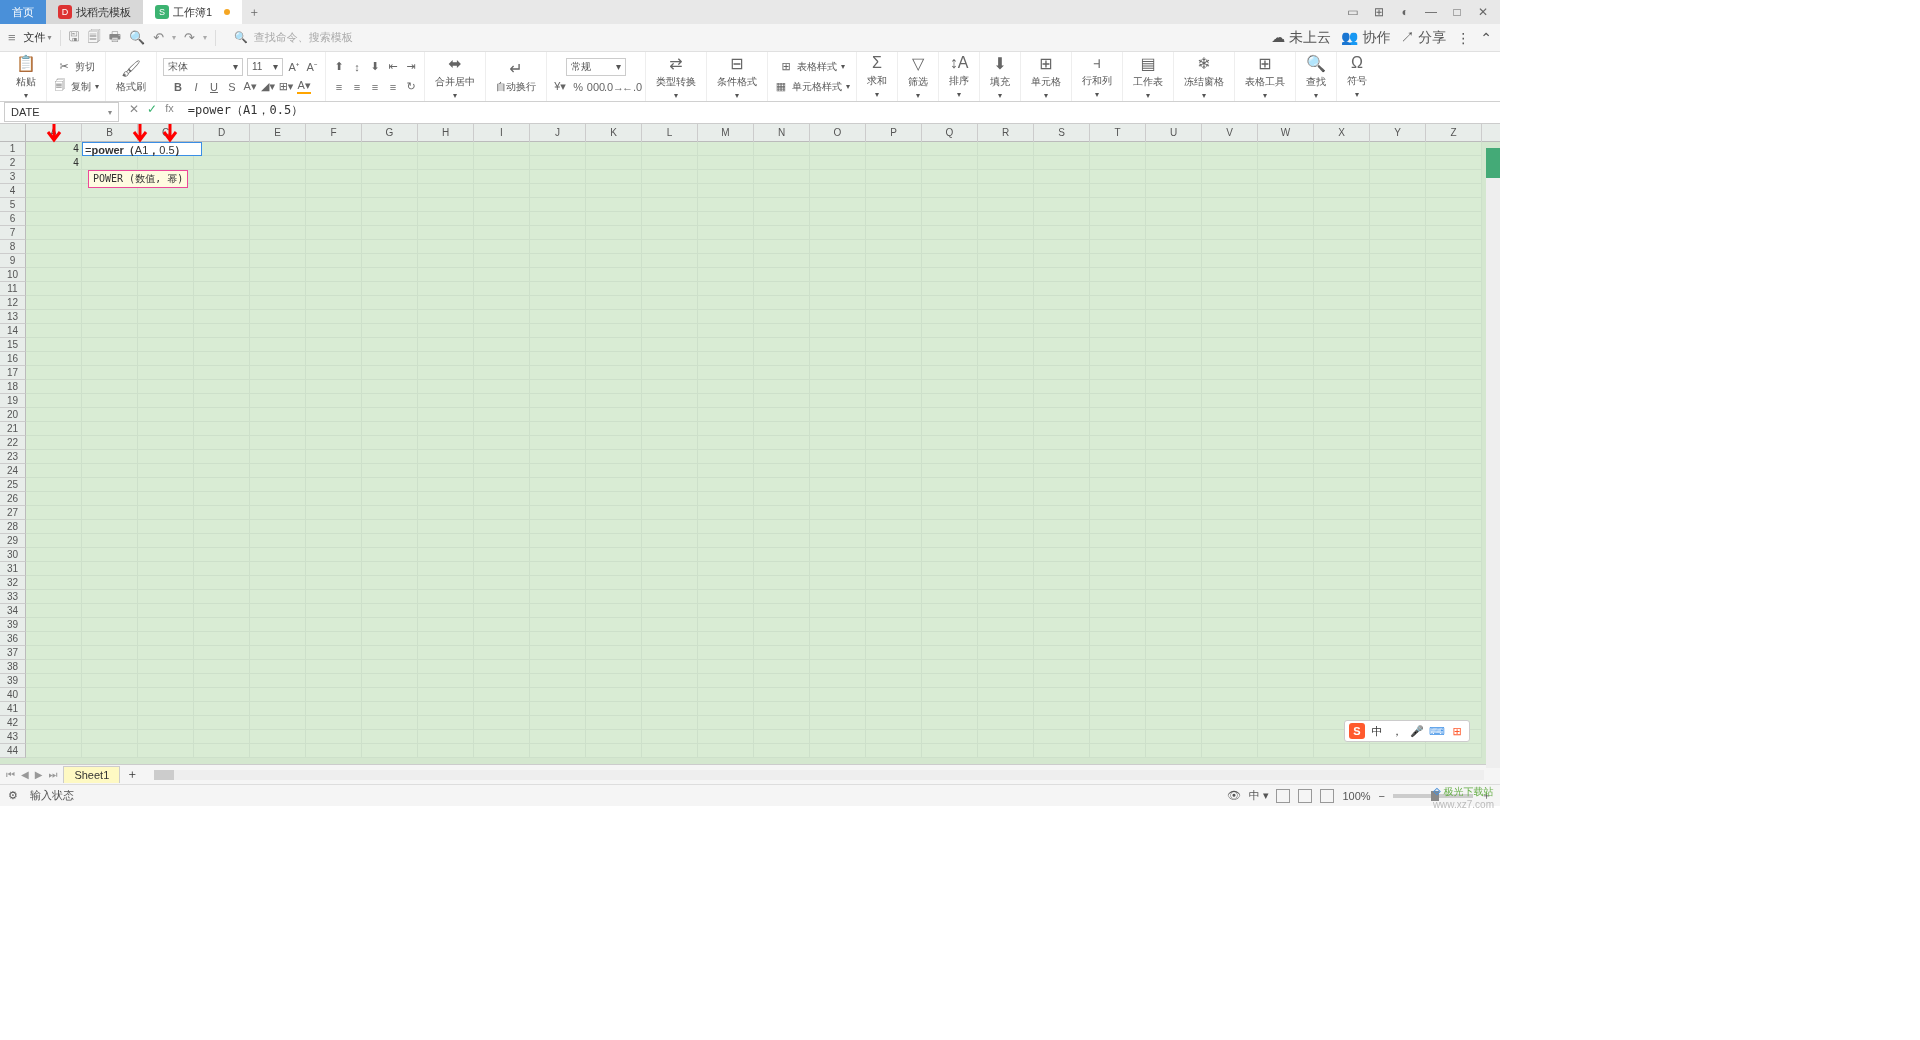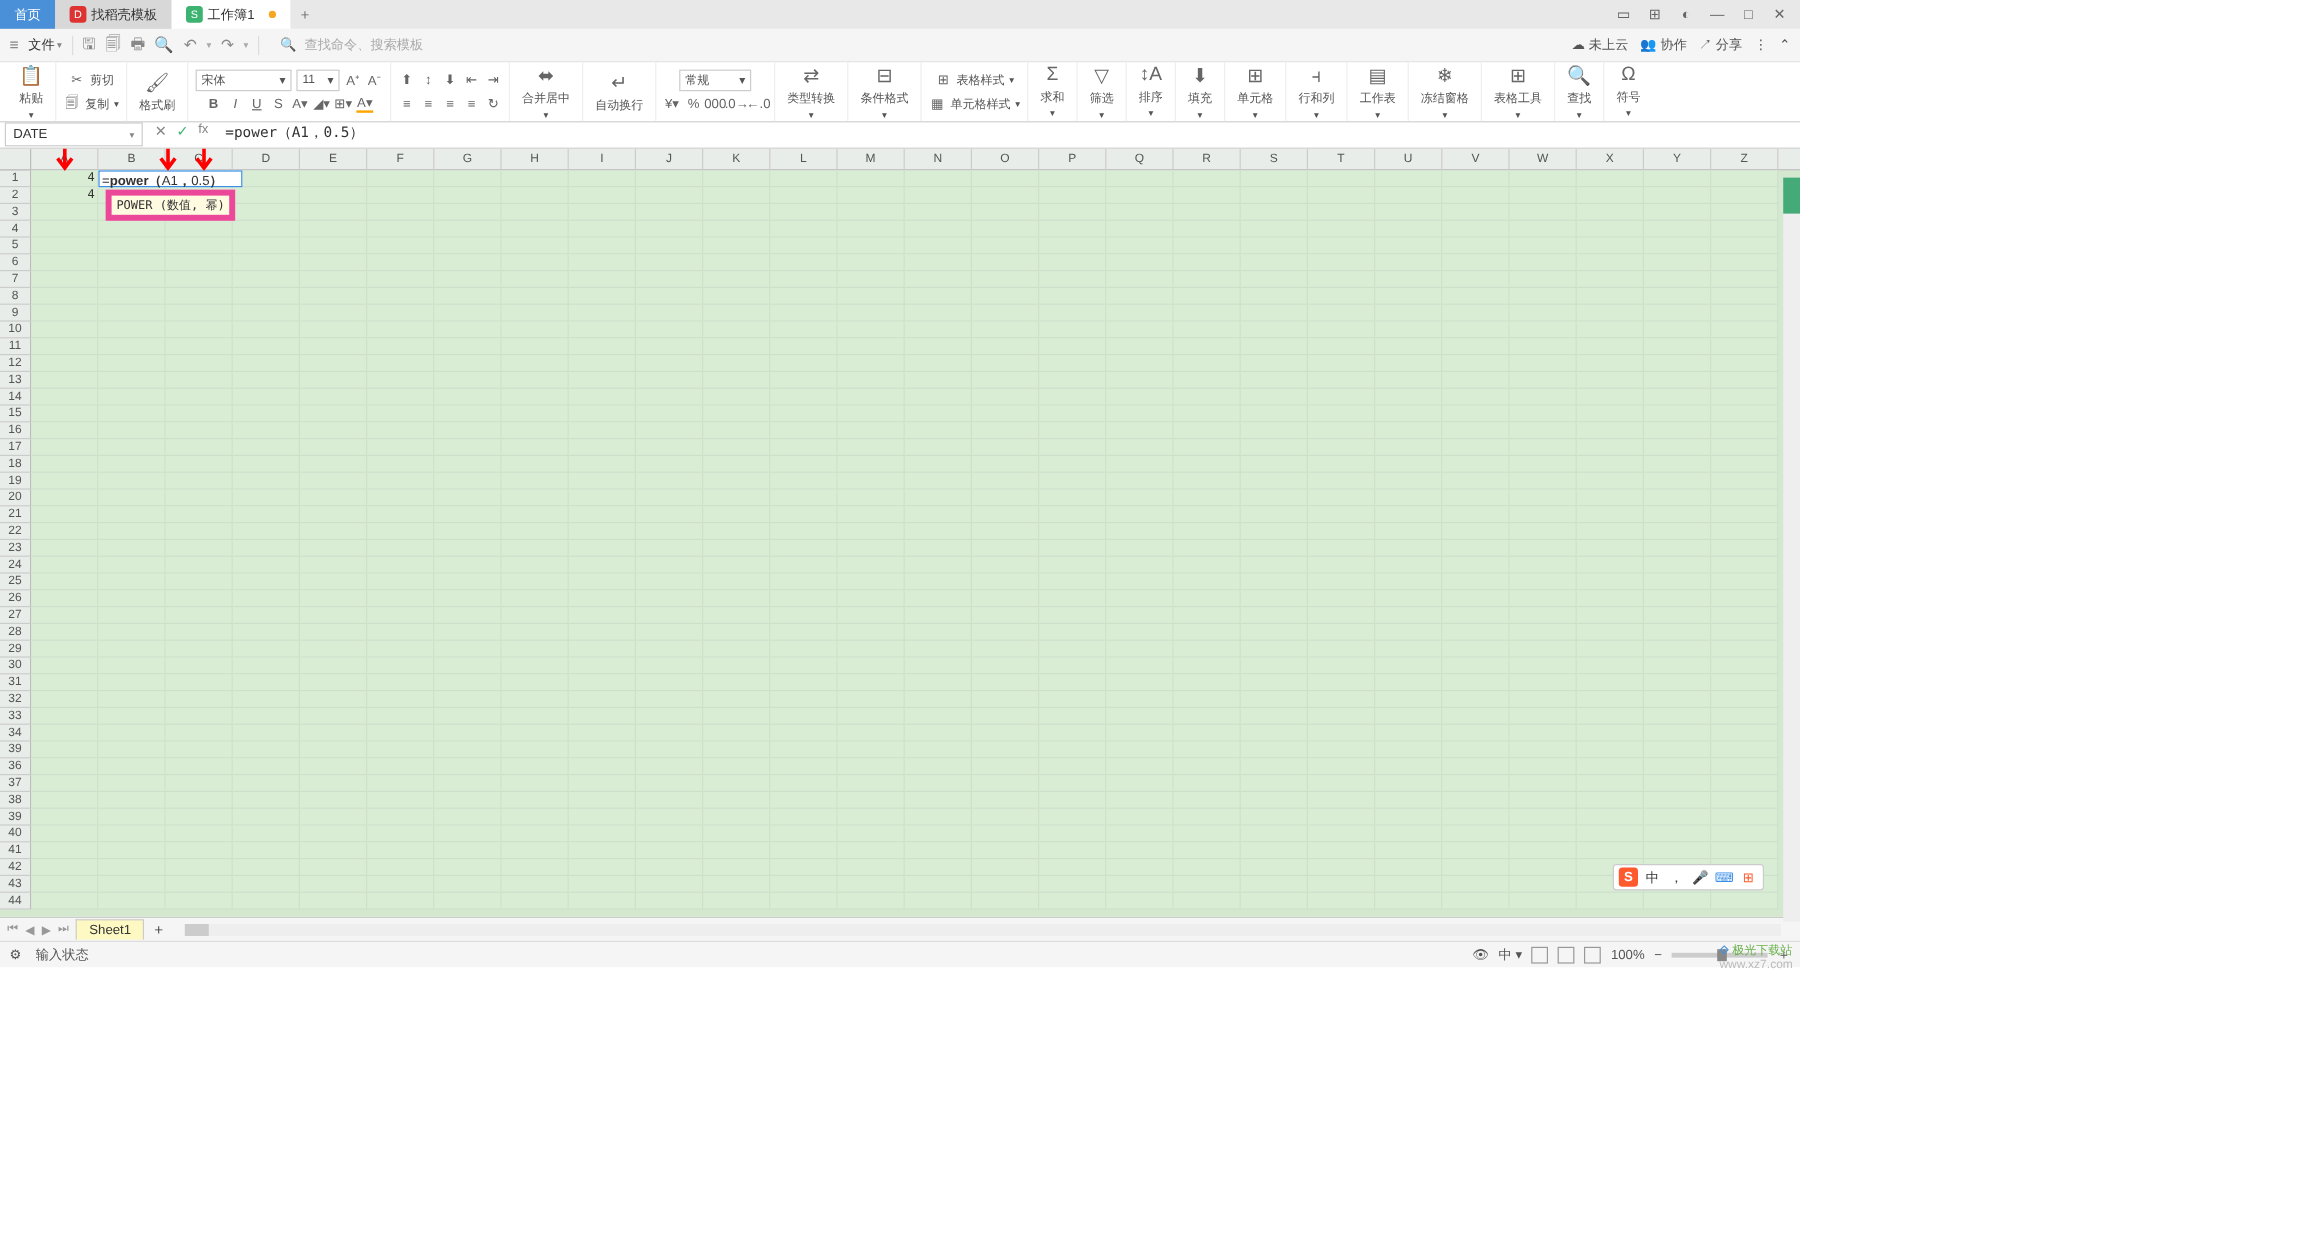--- a/index.html
+++ b/index.html
@@ -19,21 +19,21 @@
 
 .filebar { height: 28px; background: #f5f5f5; display: flex; align-items: center; padding: 0 8px; gap: 8px; border-bottom: 1px solid #e0e0e0; }
 .filebar .sep { width: 1px; height: 16px; background: #ddd; }
 .fb-item { font-size: 11px; color: #333; display: flex; align-items: center; gap: 2px; }
 .fb-item.arrow::after { content: '▾'; font-size: 8px; color: #888; }
 .fb-icon { color: #888; font-size: 13px; }
 .menu-tabs { display: flex; gap: 14px; margin-left: 8px; }
 .menu-tab { font-size: 12px; color: #333; padding: 2px 4px; }
 .menu-tab.active { background: #3cb371; color: #fff; border-radius: 10px; padding: 2px 10px; }
 .search-area { display: flex; align-items: center; gap: 6px; color: #aaa; font-size: 11px; margin-left: 10px; }
-.filebar-right { margin-left: auto; display: flex; gap: 10px; align-items: center; font-size: 11px; color: #555; }
+.filebar-right { margin-left: auto; display: flex; gap: 10px; align-items: center; font-size: 14px; color: #555; }
 
 
 .ribbon { height: 50px; background: #fff; border-bottom: 1px solid #d0d0d0; display: flex; align-items: center; padding: 0 6px; }
 .rgroup { display: flex; flex-direction: column; align-items: center; justify-content: center; height: 100%; padding: 0 6px; border-right: 1px solid #eee; font-size: 10px; color: #555; }
 .rgroup-row { display: flex; gap: 4px; align-items: center; height: 20px; }
 .big-btn { display: flex; flex-direction: column; align-items: center; gap: 2px; padding: 0 4px; }
 .big-btn .ic { font-size: 16px; color: #666; }
 .font-sel { width: 80px; height: 18px; border: 1px solid #ccc; font-size: 10px; padding: 0 4px; display: flex; align-items: center; justify-content: space-between; }
 .size-sel { width: 36px; height: 18px; border: 1px solid #ccc; font-size: 10px; padding: 0 4px; display: flex; align-items: center; justify-content: space-between; }
 .mini-ic { width: 14px; height: 14px; font-size: 11px; color: #666; display: flex; align-items: center; justify-content: center; }
@@ -50,21 +50,21 @@
 .col-hdr { height: 18px; display: flex; background: #e8edea; border-bottom: 1px solid #bbb; position: sticky; top: 0; }
 .corner { width: 26px; height: 18px; background: #e8edea; border-right: 1px solid #bbb; border-bottom: 1px solid #bbb; }
 .ch { width: 56px; height: 18px; border-right: 1px solid #ccc; text-align: center; font-size: 10px; color: #555; line-height: 18px; }
 .grid-body { display: flex; }
 .row-hdrs { width: 26px; background: #e8edea; }
 .rh { height: 14px; border-bottom: 1px solid #ccc; border-right: 1px solid #bbb; text-align: center; font-size: 10px; color: #555; line-height: 14px; }
 .cells { position: relative; flex: 1; }
 .row { height: 14px; display: flex; }
 .cell { width: 56px; height: 14px; border-right: 1px solid #cde0ca; border-bottom: 1px solid #cde0ca; font-size: 10px; font-family: monospace; text-align: right; padding-right: 2px; line-height: 14px; background: #d9ecd4; }
 .cell-editing { background: #fff; border: 1px solid #3a8ee6; text-align: left; padding-left: 2px; min-width: 120px; position: absolute; z-index: 5; font-size: 11px; height: 14px; white-space: nowrap; }
-.tooltip { position: absolute; background: #fffbE0; border: 5px solid #ec4899; font-size: 10px; padding: 1px 4px; z-index: 6; font-family: monospace; }
+.tooltip { position: absolute; background: #fffbE0; border: 1px solid #ec4899; font-size: 10px; padding: 1px 4px; z-index: 6; font-family: monospace; margin-top: 12px; }
 
 
 .sheettabs { height: 20px; display: flex; align-items: center; border-top: 1px solid #ccc; background: #f5f5f5; padding: 0 6px; gap: 6px; }
 .sheettabs .nav { color: #999; font-size: 10px; }
 .sheet-tab { background: #fef9c3; border: 1px solid #ccc; border-bottom: none; padding: 2px 10px; font-size: 11px; }
 .hscroll { flex: 1; height: 10px; margin: 0 10px; background: #eee; position: relative; }
 .hscroll-thumb { position: absolute; left: 0; width: 20px; height: 10px; background: #ccc; }
 
 
 .status { height: 22px; background: #f5f5f5; border-top: 1px solid #ddd; display: flex; align-items: center; padding: 0 8px; font-size: 11px; color: #555; gap: 12px; }

